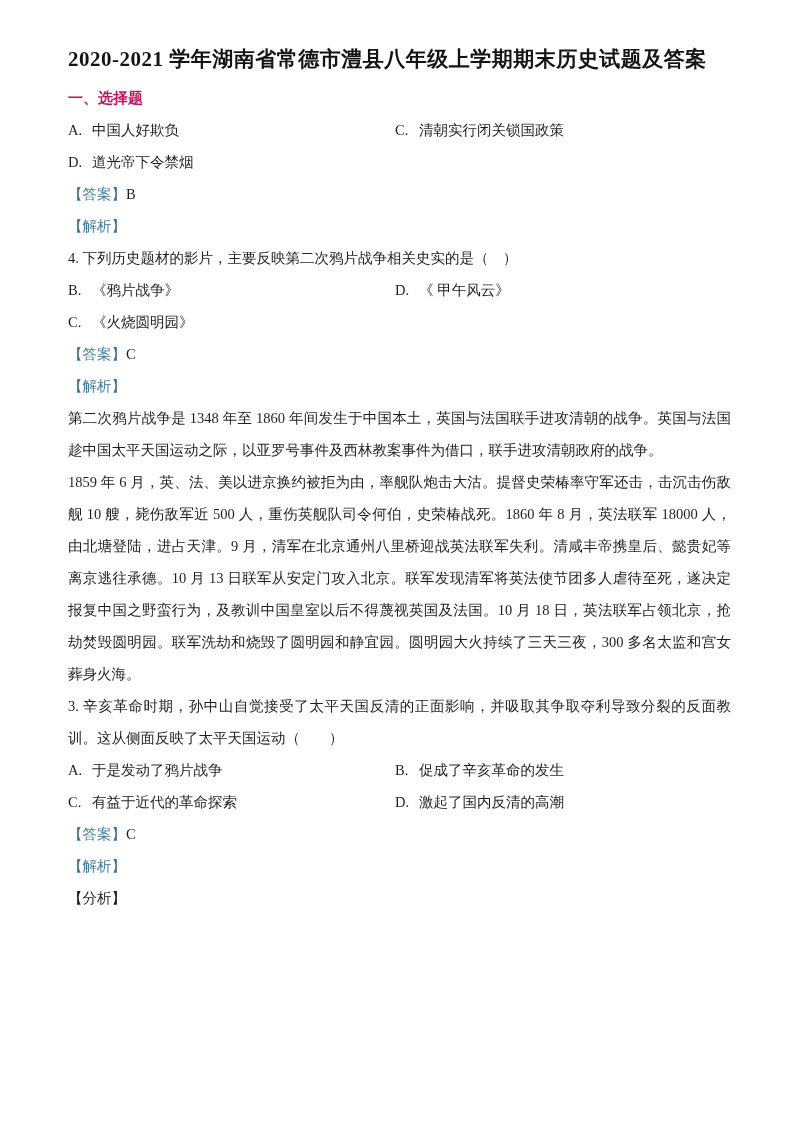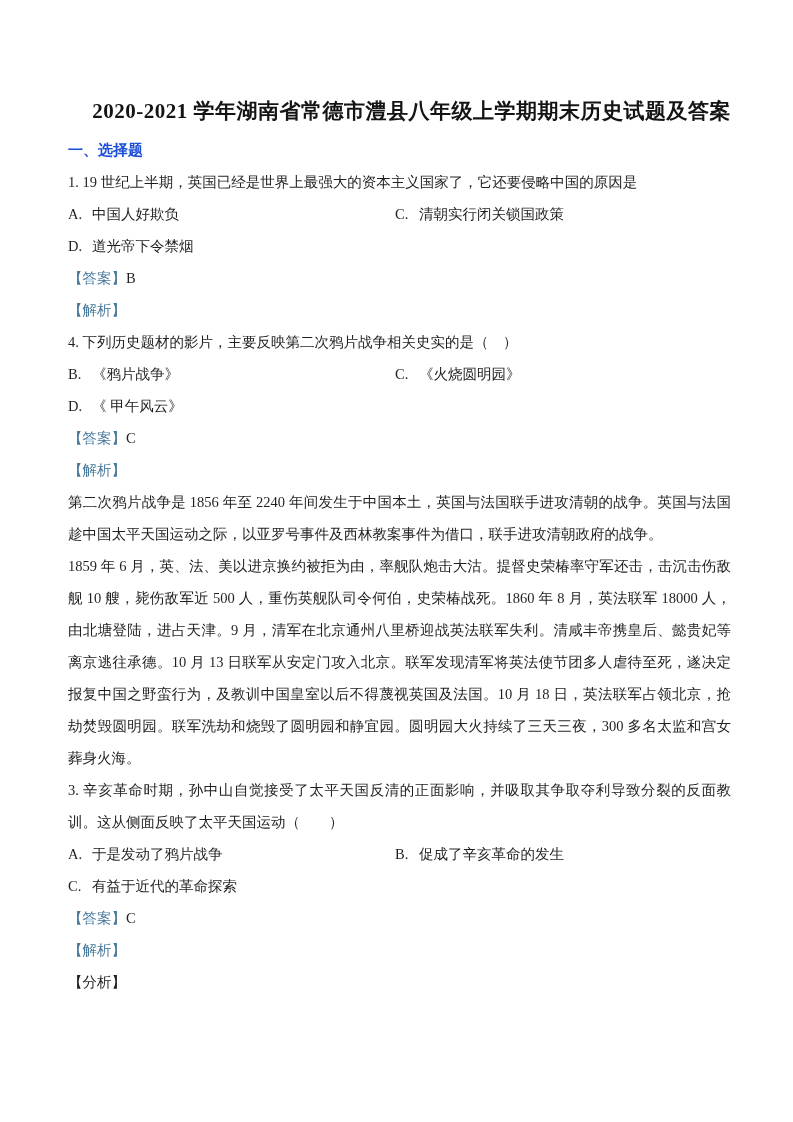--- a/index.html
+++ b/index.html
@@ -15,33 +15,33 @@
     color: #1f1f1f;
   }
   .page {
     box-sizing: border-box;
     width: 793px;
     height: 1122px;
     padding: 0 62px 0 68px;
     background: #ffffff;
   }
   .title {
-    margin: 96px 0 8px 0;
+    margin: 44px 0 8px 0;
     font-size: 21px;
     font-weight: bold;
-    text-align: right;
+    text-align: left;
     line-height: 30px;
     letter-spacing: 0.5px;
     color: #141414;
   }
   .sect-heading {
     font-size: 15px;
     font-weight: bold;
     line-height: 32px;
-    color: #1d4ed8;
+    color: #be185d;
   }
   .line, .para, .opts {
     font-size: 14.5px;
     line-height: 32px;
     margin: 0;
   }
   .para {
     text-align: justify;
   }
   .opts {
@@ -59,21 +59,20 @@
 </head>
 <body>
 
 <div class="page">
 
   <h1 class="title">2020-2021 学年湖南省常德市澧县八年级上学期期末历史试题及答案</h1>
 
   <div class="sect-heading">一、选择题</div>
 
   <div>
-    <p class="para">1. 19 世纪上半期，英国已经是世界上最强大的资本主义国家了，它还要侵略中国的原因是</p>
     <div class="opts">
       <div class="opt">
         <span class="key">A.</span><span>中国人好欺负</span>
       </div>
       <div class="opt">
         <span class="key">C.</span><span>清朝实行闭关锁国政策</span>
       </div>
       <div class="opt">
         <span class="key">D.</span><span>道光帝下令禁烟</span>
       </div>
@@ -86,47 +85,50 @@
     </p>
   </div>
 
   <div>
     <p class="para">4. 下列历史题材的影片，主要反映第二次鸦片战争相关史实的是（　）</p>
     <div class="opts">
       <div class="opt">
         <span class="key">B.</span><span>《鸦片战争》</span>
       </div>
       <div class="opt">
-        <span class="key">C.</span><span>《火烧圆明园》</span>
+        <span class="key">D.</span><span>《 甲午风云》</span>
       </div>
       <div class="opt">
-        <span class="key">D.</span><span>《 甲午风云》</span>
+        <span class="key">C.</span><span>《火烧圆明园》</span>
       </div>
     </div>
     <p class="line">
       <span class="blue">【答案】</span><span class="ans-val">C</span>
     </p>
     <p class="line">
       <span class="blue">【解析】</span>
     </p>
-    <p class="para">第二次鸦片战争是 1856 年至 2240 年间发生于中国本土，英国与法国联手进攻清朝的战争。英国与法国趁中国太平天国运动之际，以亚罗号事件及西林教案事件为借口，联手进攻清朝政府的战争。</p>
+    <p class="para">第二次鸦片战争是 1348 年至 1860 年间发生于中国本土，英国与法国联手进攻清朝的战争。英国与法国趁中国太平天国运动之际，以亚罗号事件及西林教案事件为借口，联手进攻清朝政府的战争。</p>
     <p class="para">1859 年 6 月，英、法、美以进京换约被拒为由，率舰队炮击大沽。提督史荣椿率守军还击，击沉击伤敌舰 10 艘，毙伤敌军近 500 人，重伤英舰队司令何伯，史荣椿战死。1860 年 8 月，英法联军 18000 人，由北塘登陆，进占天津。9 月，清军在北京通州八里桥迎战英法联军失利。清咸丰帝携皇后、懿贵妃等离京逃往承德。10 月 13 日联军从安定门攻入北京。联军发现清军将英法使节团多人虐待至死，遂决定报复中国之野蛮行为，及教训中国皇室以后不得蔑视英国及法国。10 月 18 日，英法联军占领北京，抢劫焚毁圆明园。联军洗劫和烧毁了圆明园和静宜园。圆明园大火持续了三天三夜，300 多名太监和宫女葬身火海。</p>
   </div>
 
   <div>
     <p class="para">3. 辛亥革命时期，孙中山自觉接受了太平天国反清的正面影响，并吸取其争取夺利导致分裂的反面教训。这从侧面反映了太平天国运动（　　）</p>
     <div class="opts">
       <div class="opt">
         <span class="key">A.</span><span>于是发动了鸦片战争</span>
       </div>
       <div class="opt">
         <span class="key">B.</span><span>促成了辛亥革命的发生</span>
       </div>
       <div class="opt">
         <span class="key">C.</span><span>有益于近代的革命探索</span>
+      </div>
+      <div class="opt">
+        <span class="key">D.</span><span>激起了国内反清的高潮</span>
       </div>
     </div>
     <p class="line">
       <span class="blue">【答案】</span><span class="ans-val">C</span>
     </p>
     <p class="line">
       <span class="blue">【解析】</span>
     </p>
     <p class="line">
       <span>【分析】</span>

